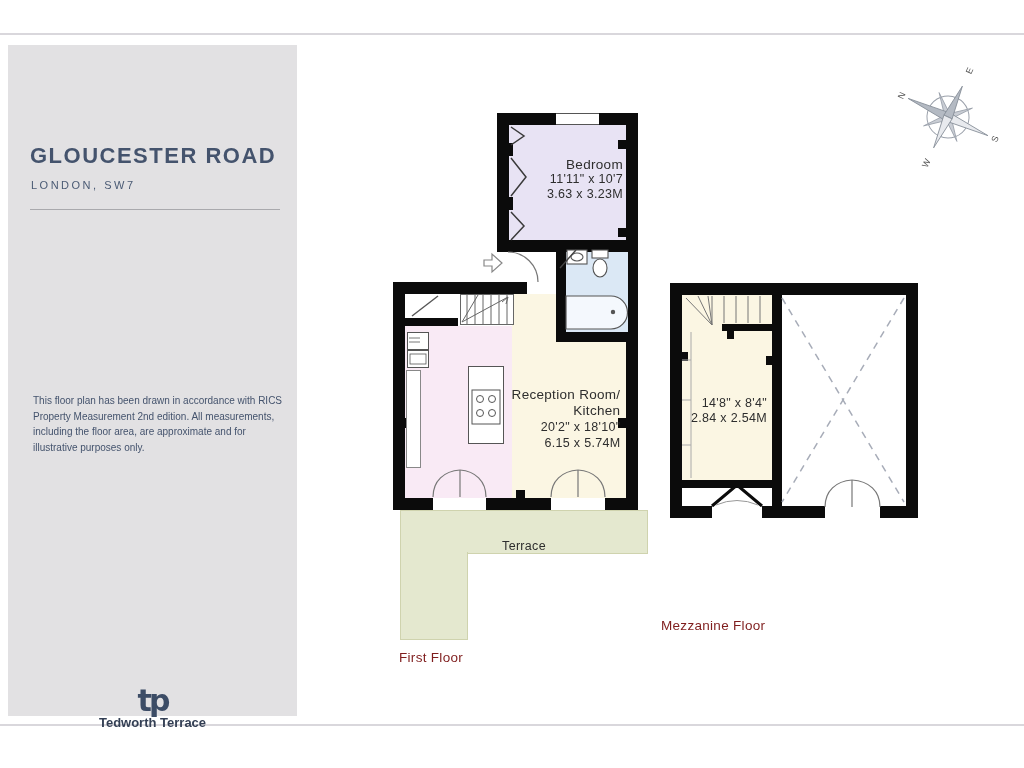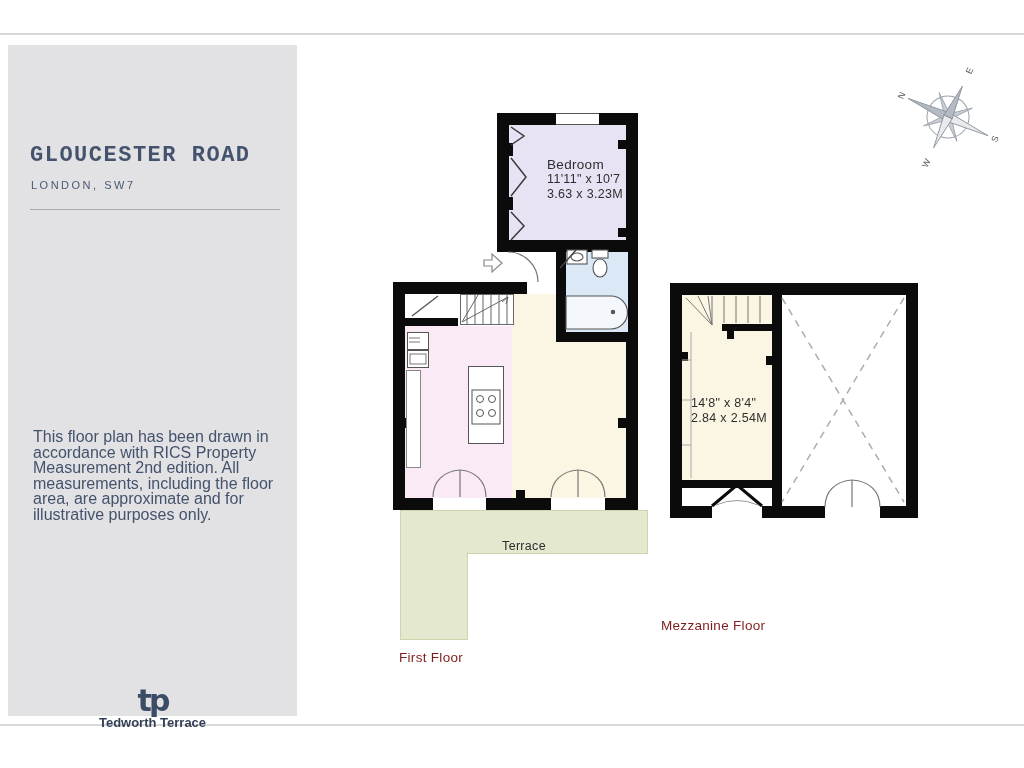--- a/index.html
+++ b/index.html
@@ -2,42 +2,42 @@
 <html><head>
 <meta charset="utf-8">
 <style>
   html,body{margin:0;padding:0;background:#fff;}
   .page{position:relative;width:1024px;height:768px;background:#ffffff;
         font-family:"Liberation Sans",sans-serif;overflow:hidden;}
   .rule{position:absolute;left:0;width:1024px;height:2px;background:#d9d7dc;}
 
   
   .sidebar{position:absolute;left:8px;top:45px;width:289px;height:671px;background:#e2e1e3;}
-  .sb-title{position:absolute;left:22px;top:98px;font-family:Liberation Mono, monospace;
+  .sb-title{position:absolute;left:22px;top:98px;font-family:Liberation Sans, sans-serif;
             font-size:22px;letter-spacing:1.5px;color:#44536d;font-weight:600;}
   .sb-sub{position:absolute;left:23px;top:134px;font-size:11px;font-weight:normal;
           letter-spacing:2.5px;color:#4a5a74;}
   .sb-div{position:absolute;left:22px;top:164px;width:250px;height:1px;background:#a9a9ad;}
   .sb-stats{position:absolute;left:23px;top:213px;color:#3e4e67;font-size:11.5px;line-height:15px;}
   .sb-stats .grp{margin-bottom:13px;}
   .sb-stats .lbl{font-weight:bold;}
   .sb-disc{position:absolute;left:25px;top:348px;width:256px;color:#44536d;
-           font-size:16px;line-height:15.5px;margin-top:36px;}
+           font-size:10px;line-height:15.5px;}
   .logo-mark{position:absolute;left:0;top:638px;width:289px;text-align:center;
              font-family:"DejaVu Sans",sans-serif;font-weight:bold;font-size:30px;
              letter-spacing:-3px;color:#3c4c66;}
   .logo-name{position:absolute;left:0;top:670px;width:289px;text-align:center;
              font-size:13px;font-weight:bold;color:#333f54;}
 
   
   .room{position:absolute;box-sizing:border-box;border:12px solid #0b0b0b;}
   .fill{position:absolute;}
   .wall{position:absolute;background:#0b0b0b;}
   .gap{position:absolute;background:#ffffff;}
-  .plan-label{position:absolute;transform:translateX(-50%);text-align:left;
+  .plan-label{position:absolute;transform:translateX(-50%);text-align:right;
               color:#2e2e2e;font-size:12.5px;line-height:15px;letter-spacing:.3px;white-space:nowrap;}
   .plan-label .big{font-size:13.5px;}
   .caption{position:absolute;font-size:13.5px;color:#7f1d1d;letter-spacing:.3px;}
   .terr{position:absolute;background:#e4e8cf;border:1px solid #cfd3ae;box-sizing:border-box;}
   .win{position:absolute;background:#fff;border-top:1.5px solid #555;border-bottom:1.5px solid #555;box-sizing:border-box;}
   .appl{position:absolute;background:#fff;border:1px solid #555;box-sizing:border-box;}
   .thin{position:absolute;background:#fff;border:1px solid #888;box-sizing:border-box;}
   svg.overlay{position:absolute;left:0;top:0;pointer-events:none;}
 </style>
 </head>
@@ -216,20 +216,26 @@
       </g>
     </g>
   </svg>
 
   <div class="plan-label" style="left:585px;top:157px">
     <div class="big">Bedroom</div>
     <div>11'11" x 10'7</div>
     <div>3.63 x 3.23M</div>
   </div>
 
+  <div class="plan-label" style="left:566px;top:387px;line-height:16px">
+    <div class="big">Reception Room/</div>
+    <div class="big">Kitchen</div>
+    <div>20'2" x 18'10"</div>
+    <div>6.15 x 5.74M</div>
+  </div>
 
   <div class="plan-label" style="left:729px;top:396px">
     <div>14'8" x 8'4"</div>
     <div>2.84 x 2.54M</div>
   </div>
 
   <div class="plan-label" style="left:524px;top:539px">Terrace</div>
 
   <div class="caption" style="left:399px;top:650px">First Floor</div>
   <div class="caption" style="left:661px;top:618px">Mezzanine Floor</div>

